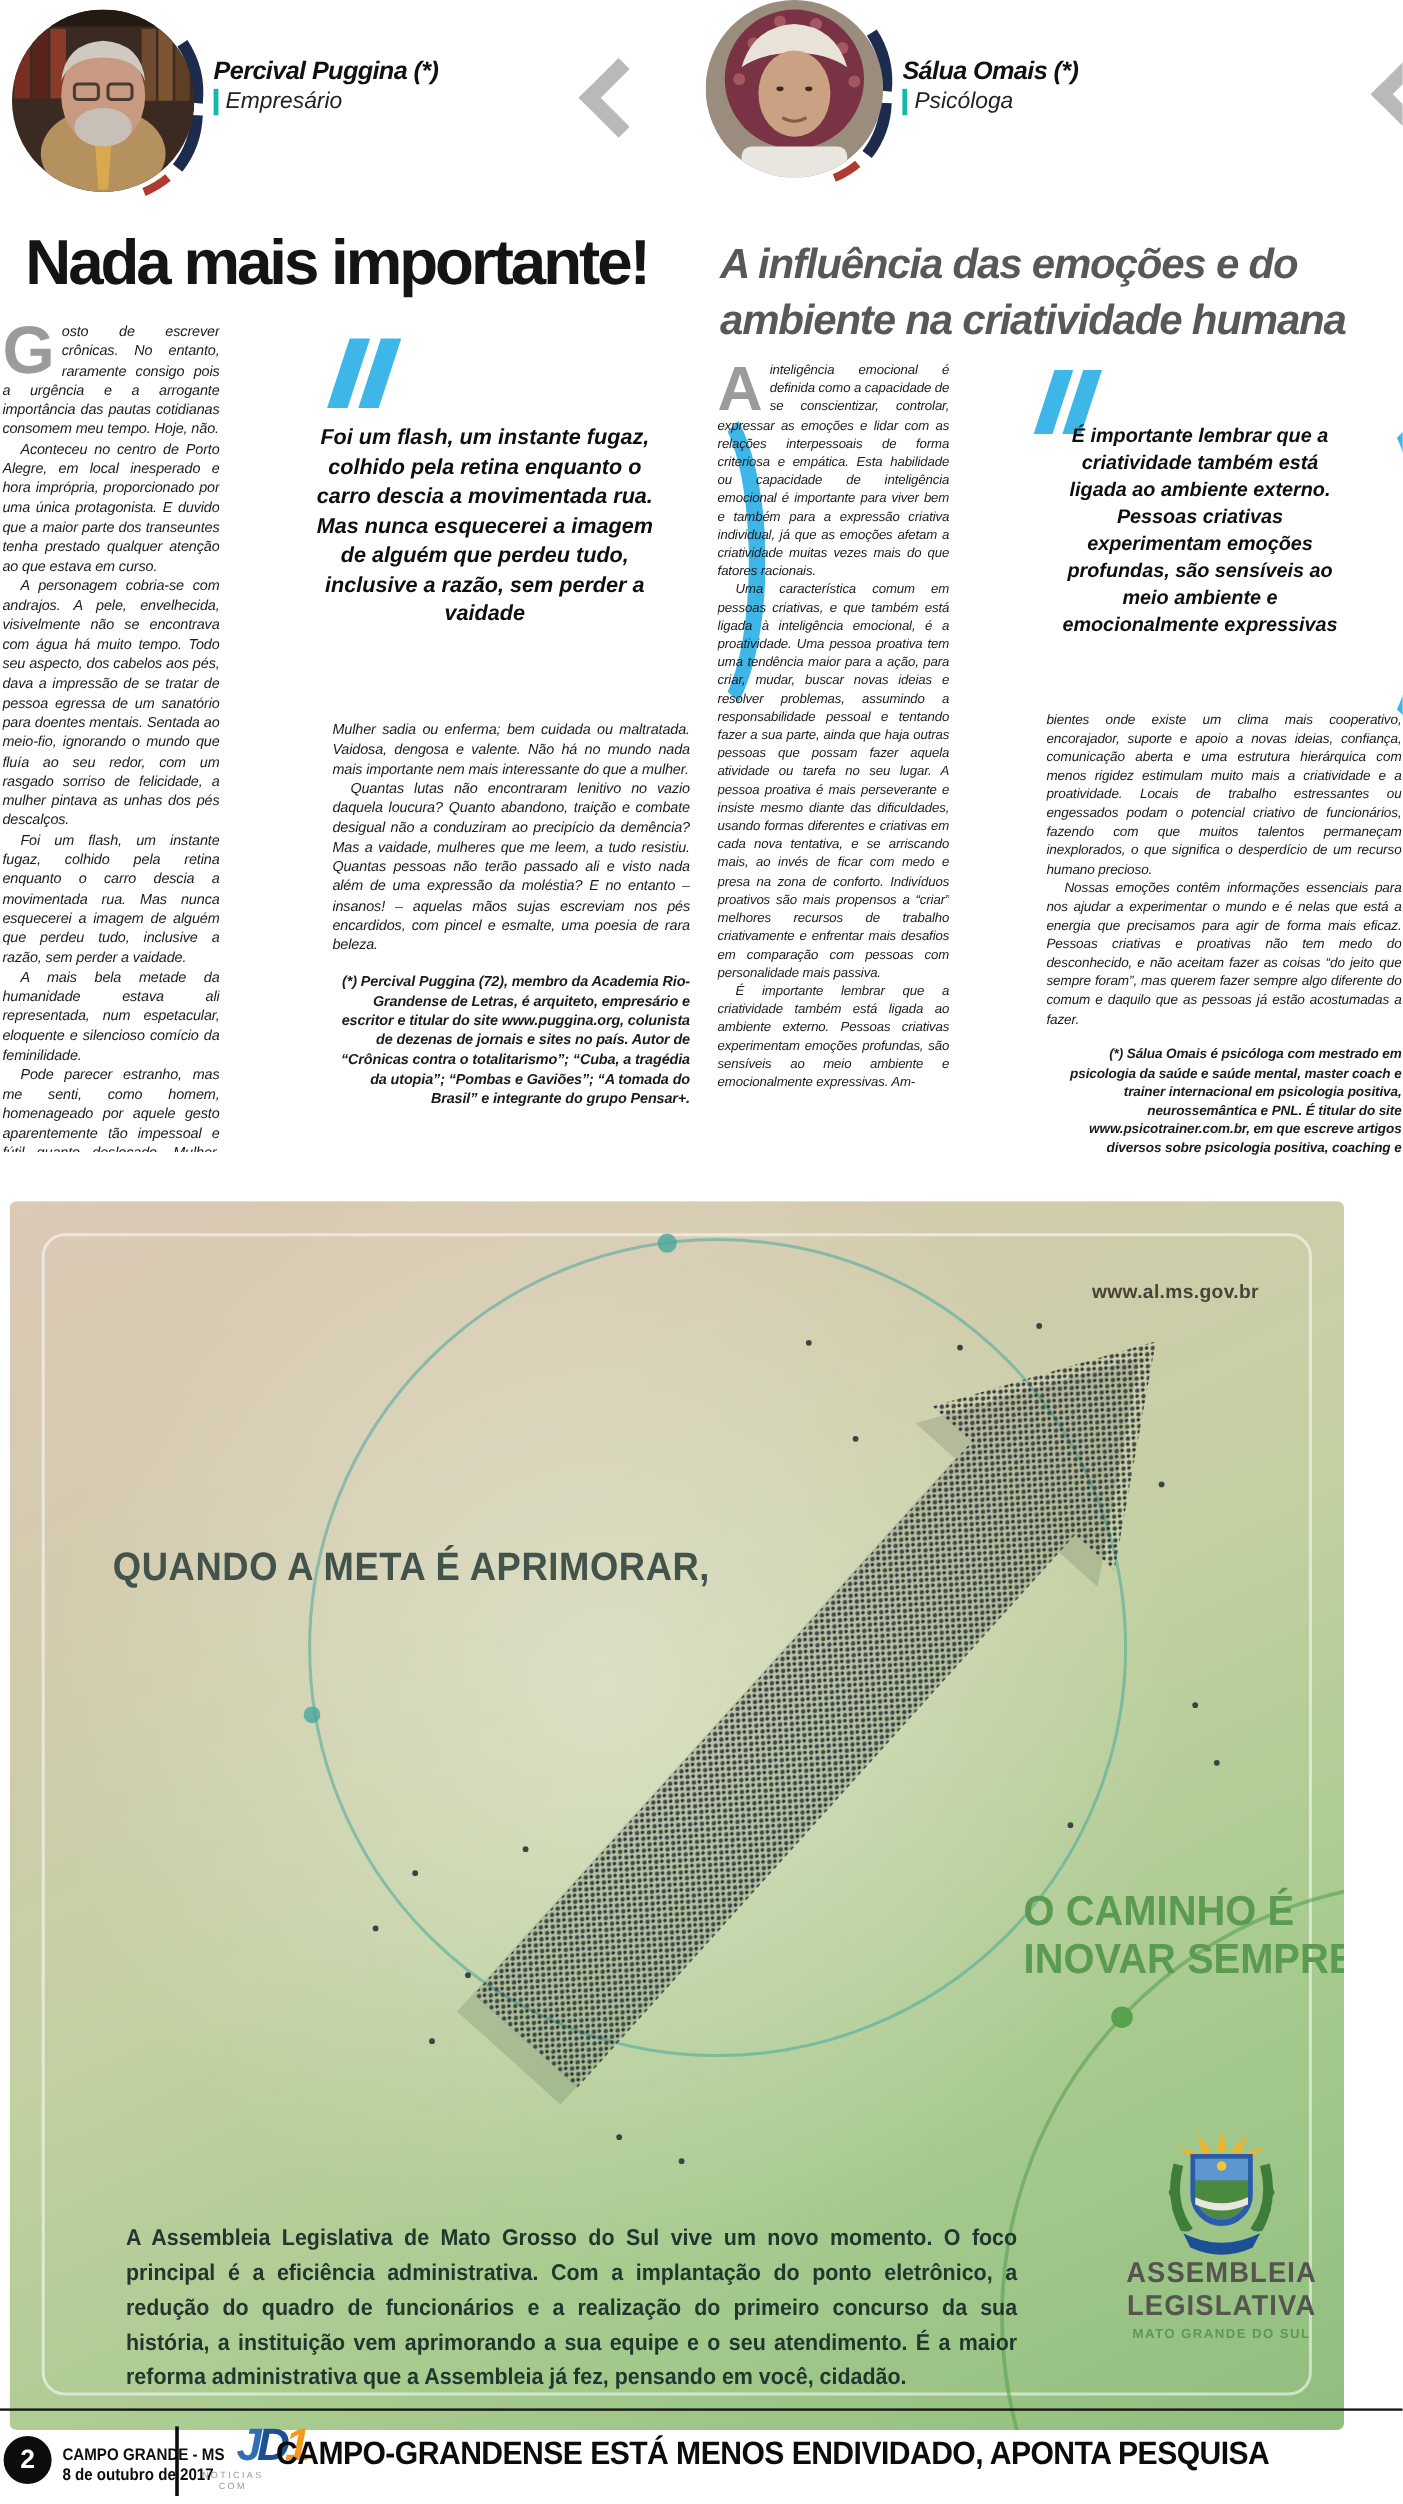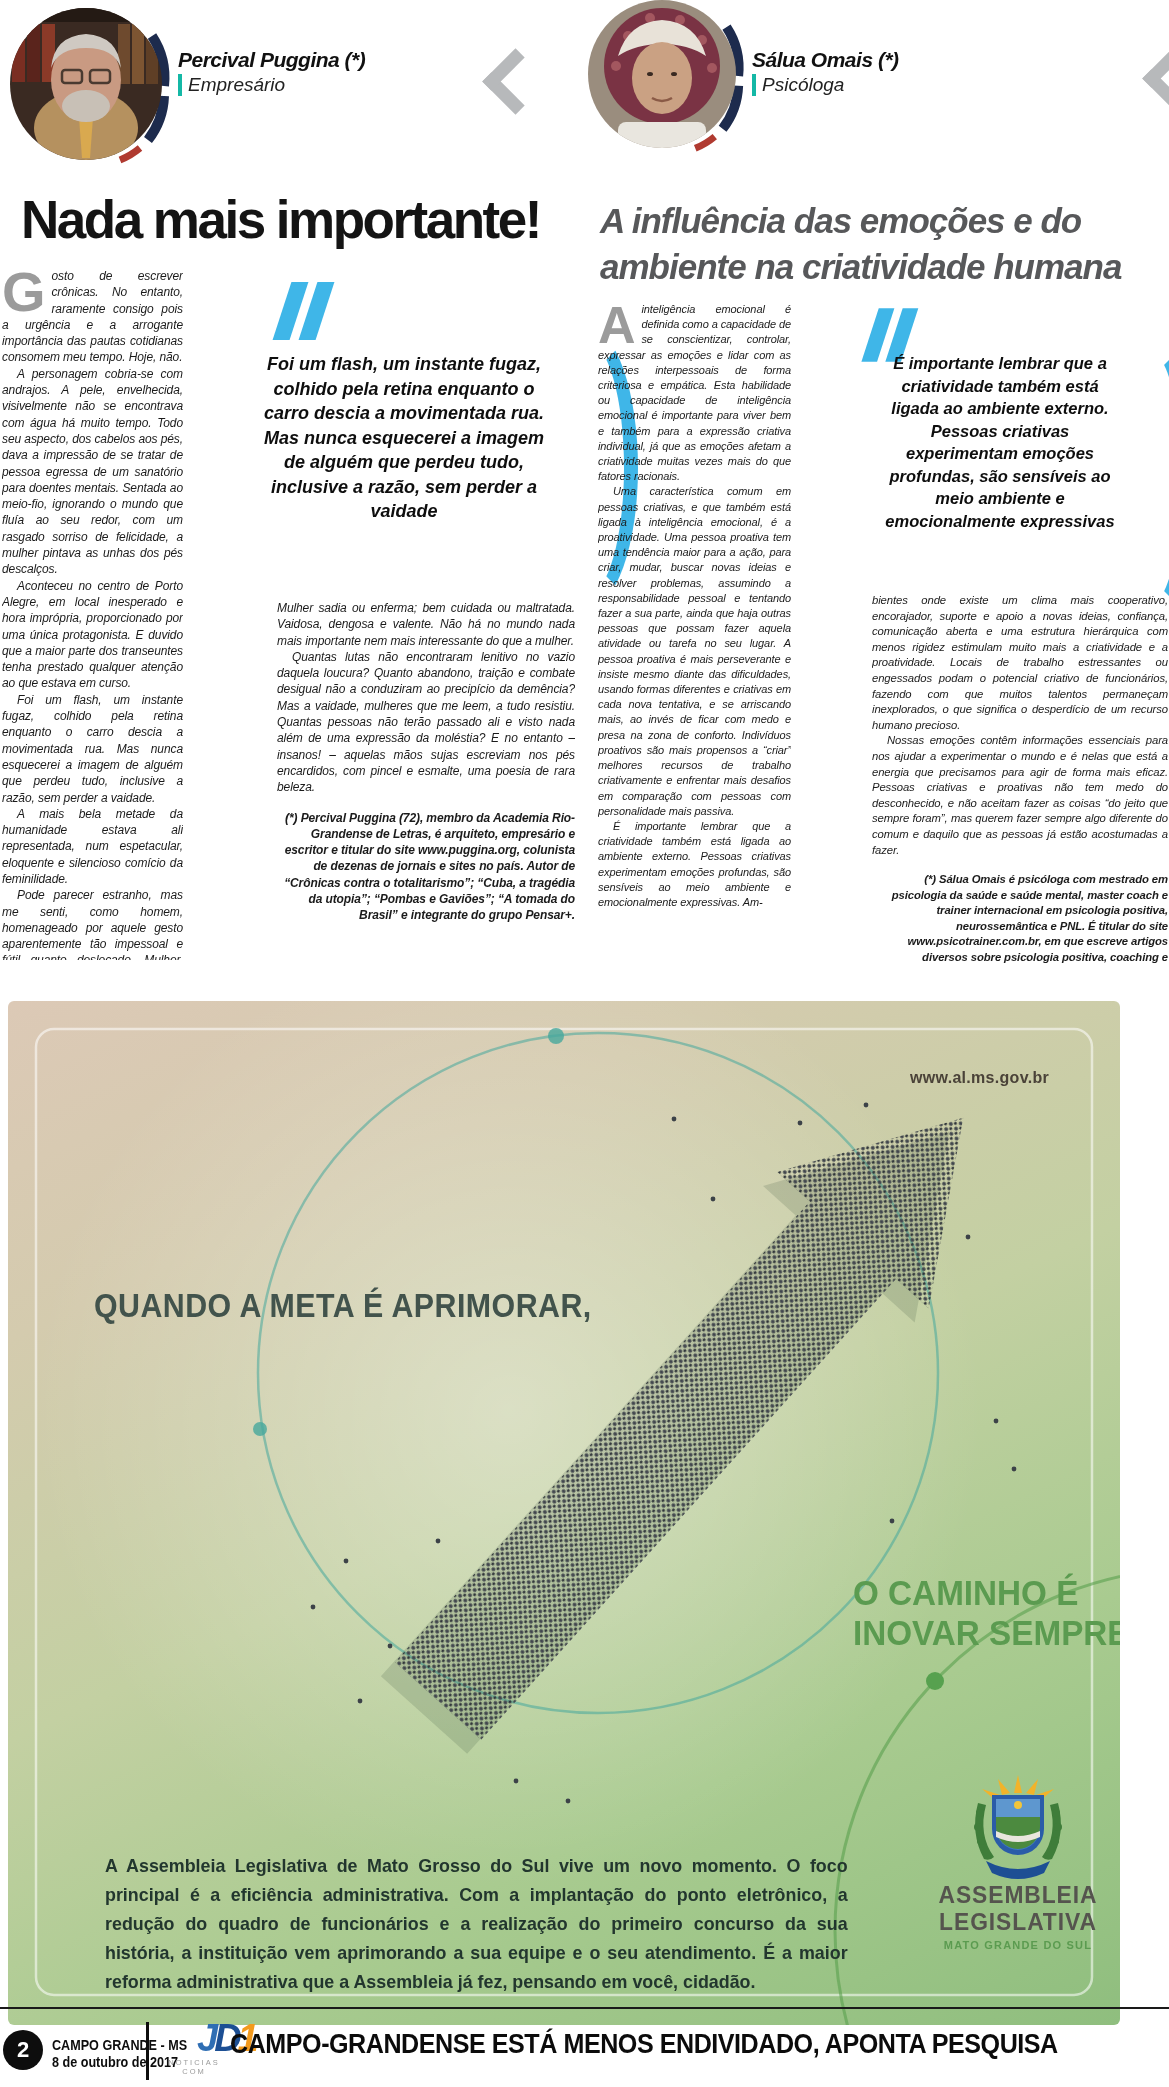--- a/index.html
+++ b/index.html
@@ -134,22 +134,22 @@
   <div class="author-name" style="left:752px;top:48px;">
     <div class="nm">Sálua Omais (*)</div>
     <div class="rl">Psicóloga</div>
   </div>
   <div class="chev" style="left:1152px;top:55px;"></div>
 
   <div class="headline-left">Nada mais importante!</div>
 
   <div class="col c1L">
     <p class="first"><span class="dropcap">G</span><span>osto de escrever crônicas. No entanto, raramente consigo pois a urgência e a arrogante importância das pautas cotidianas consomem meu tempo. Hoje, não.</span></p>
+    <p>Aconteceu no centro de Porto Alegre, em local inesperado e hora imprópria, proporcionado por uma única protagonista. E duvido que a maior parte dos transeuntes tenha prestado qualquer atenção ao que estava em curso.</p>
     <p>A personagem cobria-se com andrajos. A pele, envelhecida, visivelmente não se encontrava com água há muito tempo. Todo seu aspecto, dos cabelos aos pés, dava a impressão de se tratar de pessoa egressa de um sanatório para doentes mentais. Sentada ao meio-fio, ignorando o mundo que fluía ao seu redor, com um rasgado sorriso de felicidade, a mulher pintava as unhas dos pés descalços.</p>
-    <p>Aconteceu no centro de Porto Alegre, em local inesperado e hora imprópria, proporcionado por uma única protagonista. E duvido que a maior parte dos transeuntes tenha prestado qualquer atenção ao que estava em curso.</p>
     <p>Foi um flash, um instante fugaz, colhido pela retina enquanto o carro descia a movimentada rua. Mas nunca esquecerei a imagem de alguém que perdeu tudo, inclusive a razão, sem perder a vaidade.</p>
     <p>A mais bela metade da humanidade estava ali representada, num espetacular, eloquente e silencioso comício da feminilidade.</p>
     <p>Pode parecer estranho, mas me senti, como homem, homenageado por aquele gesto aparentemente tão impessoal e fútil quanto deslocado. Mulher, mãe, filha, esposa, namorada, amante.</p>
   </div>
 
   <div class="qmark" style="left:282px;top:282px;">
       <i></i>
       <i></i>
     </div>
   <div class="pq-text pqL">Foi um flash, um instante fugaz, colhido pela retina enquanto o carro descia a movimentada rua. Mas nunca esquecerei a imagem de alguém que perdeu tudo, inclusive a razão, sem perder a vaidade</div>

